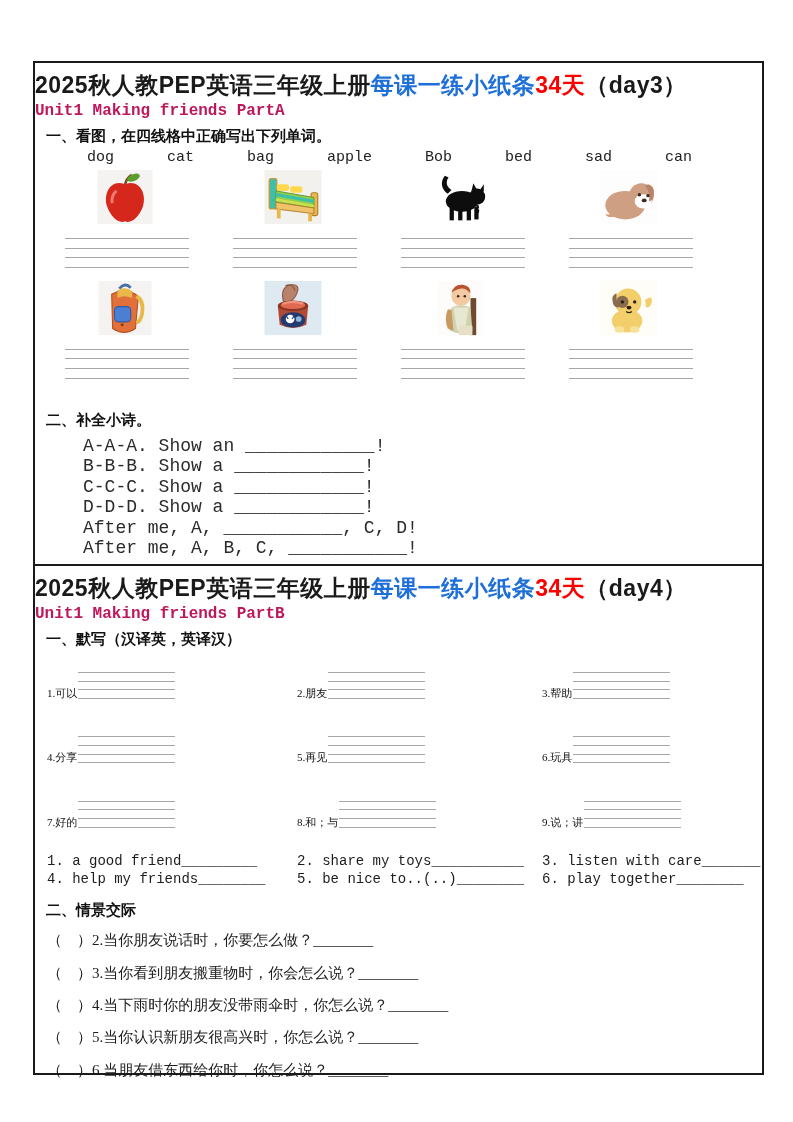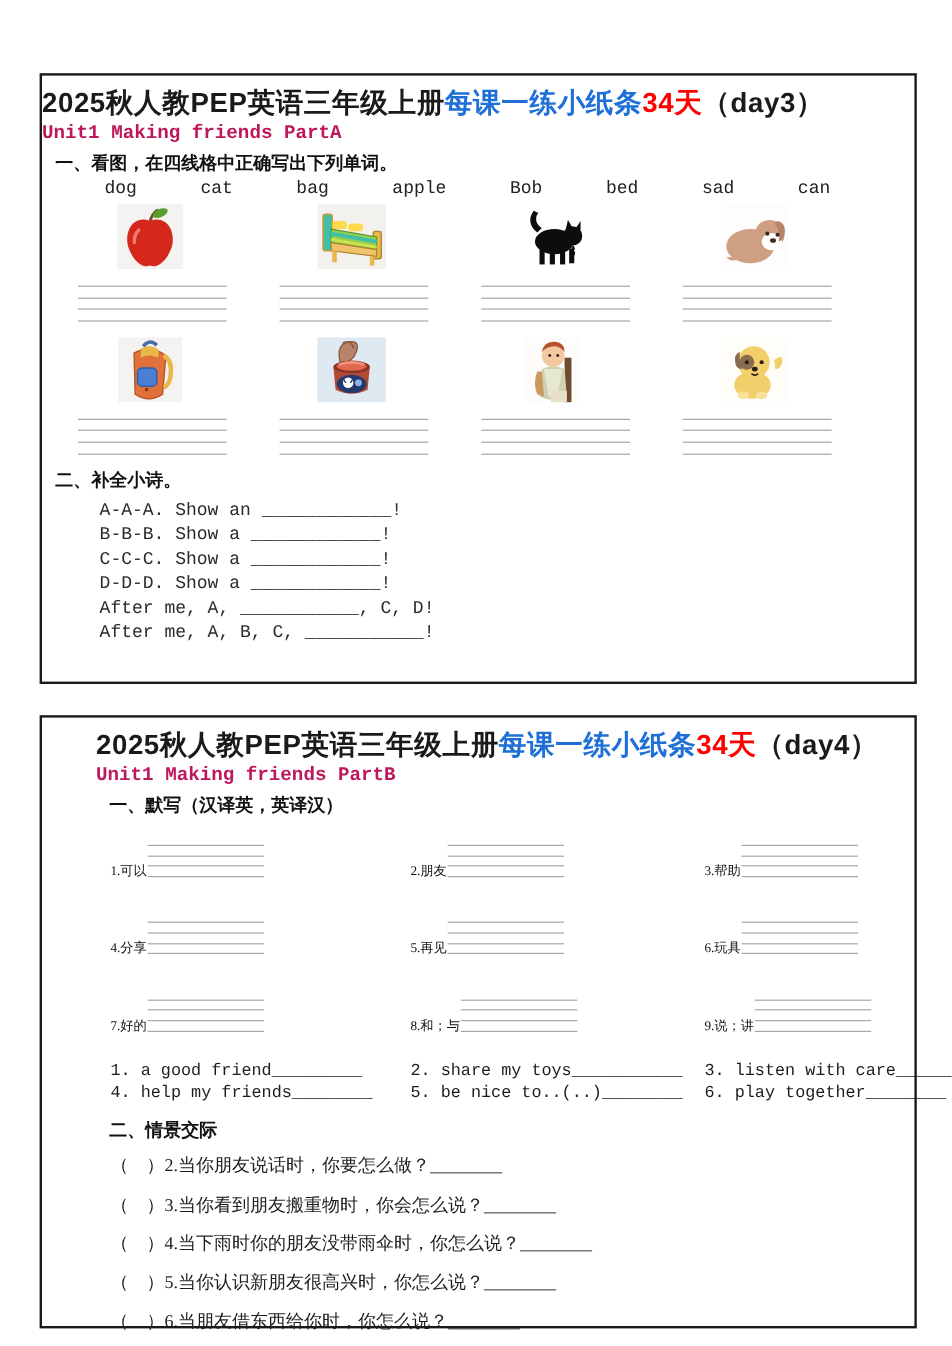--- a/index.html
+++ b/index.html
@@ -7,21 +7,21 @@
   body {
     width:793px; height:1122px; position:relative;
     font-family:"Liberation Serif","DejaVu Serif",serif;
     color:#1a1a1a;
   }
   .sheet {
     position:absolute; left:33px; width:731px;
     border:2.5px solid #1a1a1a; background:#ffffff;
   }
   #sheet-day3 { top:61px; height:509px; }
-  #sheet-day4 { top:596px; height:511px;padding-left:45px; }
+  #sheet-day4 { top:564px; height:511px; }
 
   .title {
     margin-top:7px;
     font-family:"Liberation Sans","DejaVu Sans",sans-serif;
     font-size:23px; font-weight:bold; letter-spacing:0.5px;
     white-space:nowrap;
   }
   .t-blue { color:#1e6fd8; }
   .t-red  { color:#fe0000; }
   .subtitle {
@@ -45,25 +45,25 @@
   .img-grid {
     display:grid; grid-template-columns:repeat(4,168px);
     margin:4px 0 0 30px; row-gap:13px;
   }
   .cell .pic { width:60px; height:57px; margin-left:30px; }
   .cell .pic svg { width:100%; height:100%; display:block; }
   .wlines { width:124px; margin-top:11px; }
   .wlines div { height:0; border-top:1.6px solid #a7a7a7; margin-bottom:8.6px; }
   .wlines div:last-child { margin-bottom:0; }
   
-  .sec-head.poem-head { margin-top:12px; }
+  .sec-head.poem-head { margin-top:32px; }
   .poem {
     margin:6px 16px 0 48px;
     font-family:"Liberation Mono","DejaVu Sans Mono",monospace;
-    font-size:15px; line-height:20.5px; color:#2b2b2b;
+    font-size:18px; line-height:20.5px; color:#2b2b2b;
   }
   
   .cn-grid {
     display:grid; grid-template-columns:250px 245px 210px;
     margin:12px 0 0 12px; row-gap:19px;
     font-size:11px; color:#111;
   }
   .cn-item { white-space:nowrap; }
   .wlines.small {
     display:inline-block; width:97px; margin-left:1px;

